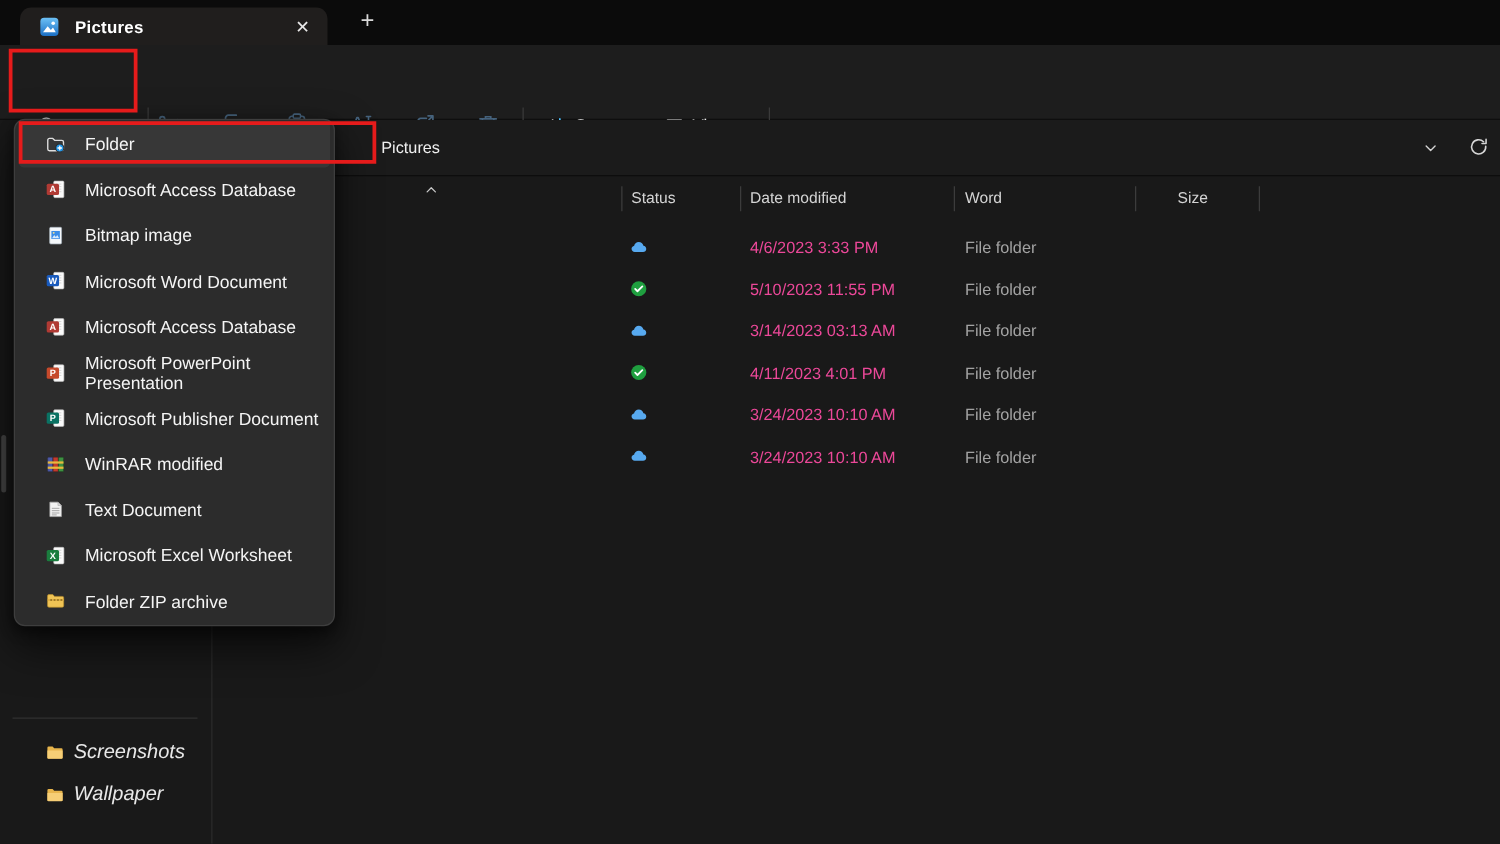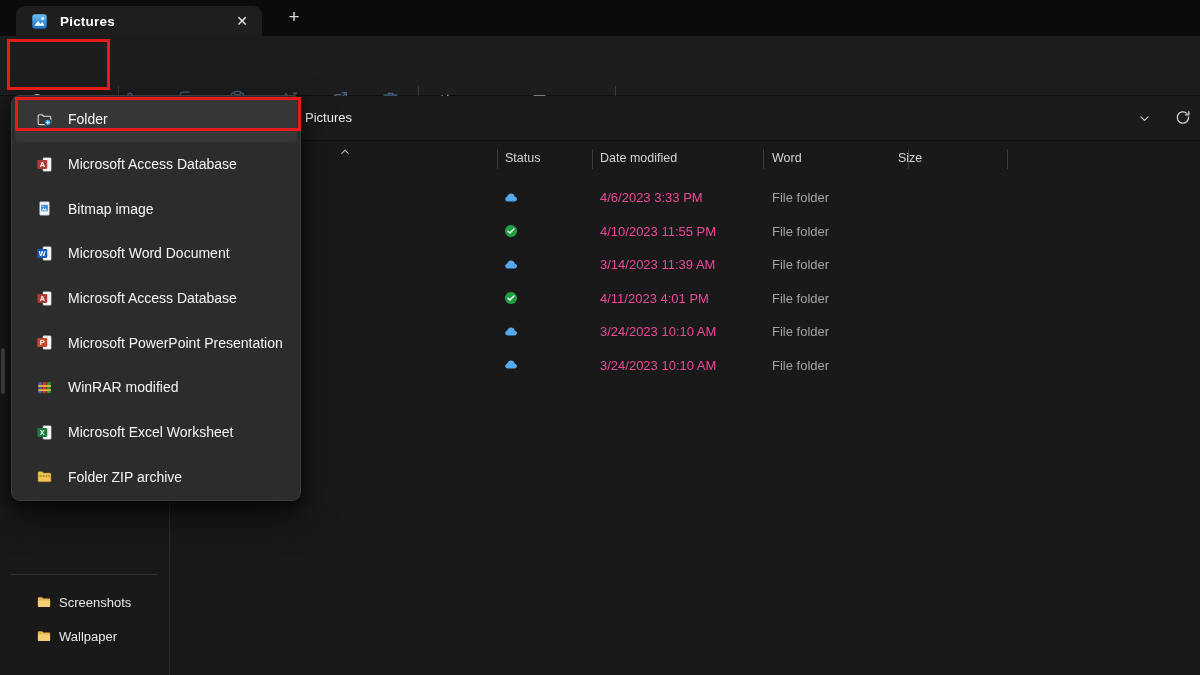--- a/index.html
+++ b/index.html
@@ -32,21 +32,21 @@
   .tlbl{color:#f0f0f0;font-size:13.5px;}
   #more{position:absolute;left:633px;top:54px;width:20px;height:20px;color:#e8e8e8;}
 
   
   #sidebar{position:absolute;left:0;top:96px;width:170px;height:579px;background:#191919;
            border-right:1px solid #2b2b2b;box-sizing:border-box;}
   #side-scroll{position:absolute;left:1px;top:252px;width:4px;height:46px;background:#454545;border-radius:2px;}
   #side-folders{position:absolute;left:0;top:489px;width:169px;}
   .side-item{height:34px;display:flex;align-items:center;padding-left:36px;gap:6px;}
   .side-item svg{width:16px;height:16px;flex:none;}
-  .side-item .slabel{color:#e8e8e8;font-size:13px;padding-left:1px;}
+  .side-item .slabel{color:#e8e8e8;font-size:16px;padding-left:1px;font-style:italic;}
   #side-div{position:absolute;left:10px;top:478px;width:148px;height:1px;background:#313131;}
 
   
   #addr{position:absolute;left:170px;top:96px;width:1030px;height:45px;background:#1b1b1b;
         border-bottom:1px solid #0d0d0d;box-sizing:border-box;}
   #addr .path{position:absolute;left:135px;top:0;line-height:44px;color:#efefef;font-size:13px;}
   #addr .achev{position:absolute;left:968px;top:16px;width:13px;height:13px;color:#d2d2d2;}
   #addr .refresh{position:absolute;left:1004px;top:13px;width:18px;height:18px;color:#d6d6d6;}
 
   
@@ -56,21 +56,21 @@
   #cols .cdiv{position:absolute;top:8px;width:1px;height:20px;background:#3c3c3c;}
 
   
   #rows{position:absolute;left:170px;top:181px;width:1030px;}
   .frow{position:relative;height:33.5px;}
   .frow svg.status{position:absolute;left:333px;top:8.5px;width:16px;height:16px;}
   .frow .date{position:absolute;left:430px;top:0;line-height:33.5px;color:#ec4899;font-size:13px;}
   .frow .ftype{position:absolute;left:602px;top:0;line-height:33.5px;color:#a3a3a3;font-size:13px;}
 
   
-  #menu{position:absolute;left:11px;top:95px;width:290px;height:406px;background:#2c2c2c;
+  #menu{position:absolute;left:11px;top:95px;width:257px;height:406px;background:#2c2c2c;
         border:1px solid #3e3e3e;border-radius:9px;box-sizing:border-box;
         box-shadow:0 16px 34px rgba(0,0,0,.62), 0 4px 10px rgba(0,0,0,.45);
         display:flex;flex-direction:column;padding:1px 0;z-index:20;}
   .mitem{flex:1;display:flex;align-items:center;padding-left:21px;gap:15px;margin:0 3px;border-radius:4px;}
   .mitem.highlighted{background:rgba(255,255,255,.055);}
   .mitem svg.mic{width:17px;height:17px;flex:none;}
   .mitem .mlabel{color:#f5f5f5;font-size:14px;}
 
   
   .redbox{position:absolute;border:3px solid #e61b1b;box-sizing:border-box;z-index:30;}
@@ -332,44 +332,44 @@
   <svg class="caret">
       <use href="#i-chev-up"></use>
     </svg>
   <div class="cdiv" style="left:327px"></div>
   <span class="h" style="left:335px">Status</span>
   <div class="cdiv" style="left:422px"></div>
   <span class="h" style="left:430px">Date modified</span>
   <div class="cdiv" style="left:593px"></div>
   <span class="h" style="left:602px">Word</span>
   <div class="cdiv" style="left:738px"></div>
-  <span class="h" style="left:728px">Size</span>
+  <span class="h" style="left:772px">Size</span>
   <div class="cdiv" style="left:837px"></div>
 </div>
 
 <div id="rows">
   <div class="frow">
       <svg class="status">
         <use href="#i-cloud"></use>
       </svg>
       <span class="date">4/6/2023 3:33 PM</span>
       <span class="ftype">File folder</span>
     </div>
     <div class="frow">
       <svg class="status">
         <use href="#i-check"></use>
       </svg>
-      <span class="date">4/10/2023 11:55 PM</span>
+      <span class="date">5/10/2023 11:55 PM</span>
       <span class="ftype">File folder</span>
     </div>
     <div class="frow">
       <svg class="status">
         <use href="#i-cloud"></use>
       </svg>
-      <span class="date">3/14/2023 11:39 AM</span>
+      <span class="date">3/14/2023 03:13 AM</span>
       <span class="ftype">File folder</span>
     </div>
     <div class="frow">
       <svg class="status">
         <use href="#i-check"></use>
       </svg>
       <span class="date">4/11/2023 4:01 PM</span>
       <span class="ftype">File folder</span>
     </div>
     <div class="frow">
@@ -420,23 +420,35 @@
       <span class="mlabel">Microsoft Access Database</span>
     </div>
     <div class="mitem">
       <svg class="mic">
         <use href="#i-powerpoint"></use>
       </svg>
       <span class="mlabel">Microsoft PowerPoint Presentation</span>
     </div>
     <div class="mitem">
       <svg class="mic">
+        <use href="#i-publisher"></use>
+      </svg>
+      <span class="mlabel">Microsoft Publisher Document</span>
+    </div>
+    <div class="mitem">
+      <svg class="mic">
         <use href="#i-winrar"></use>
       </svg>
       <span class="mlabel">WinRAR modified</span>
+    </div>
+    <div class="mitem">
+      <svg class="mic">
+        <use href="#i-text-doc"></use>
+      </svg>
+      <span class="mlabel">Text Document</span>
     </div>
     <div class="mitem">
       <svg class="mic">
         <use href="#i-excel"></use>
       </svg>
       <span class="mlabel">Microsoft Excel Worksheet</span>
     </div>
     <div class="mitem">
       <svg class="mic">
         <use href="#i-zip"></use>

